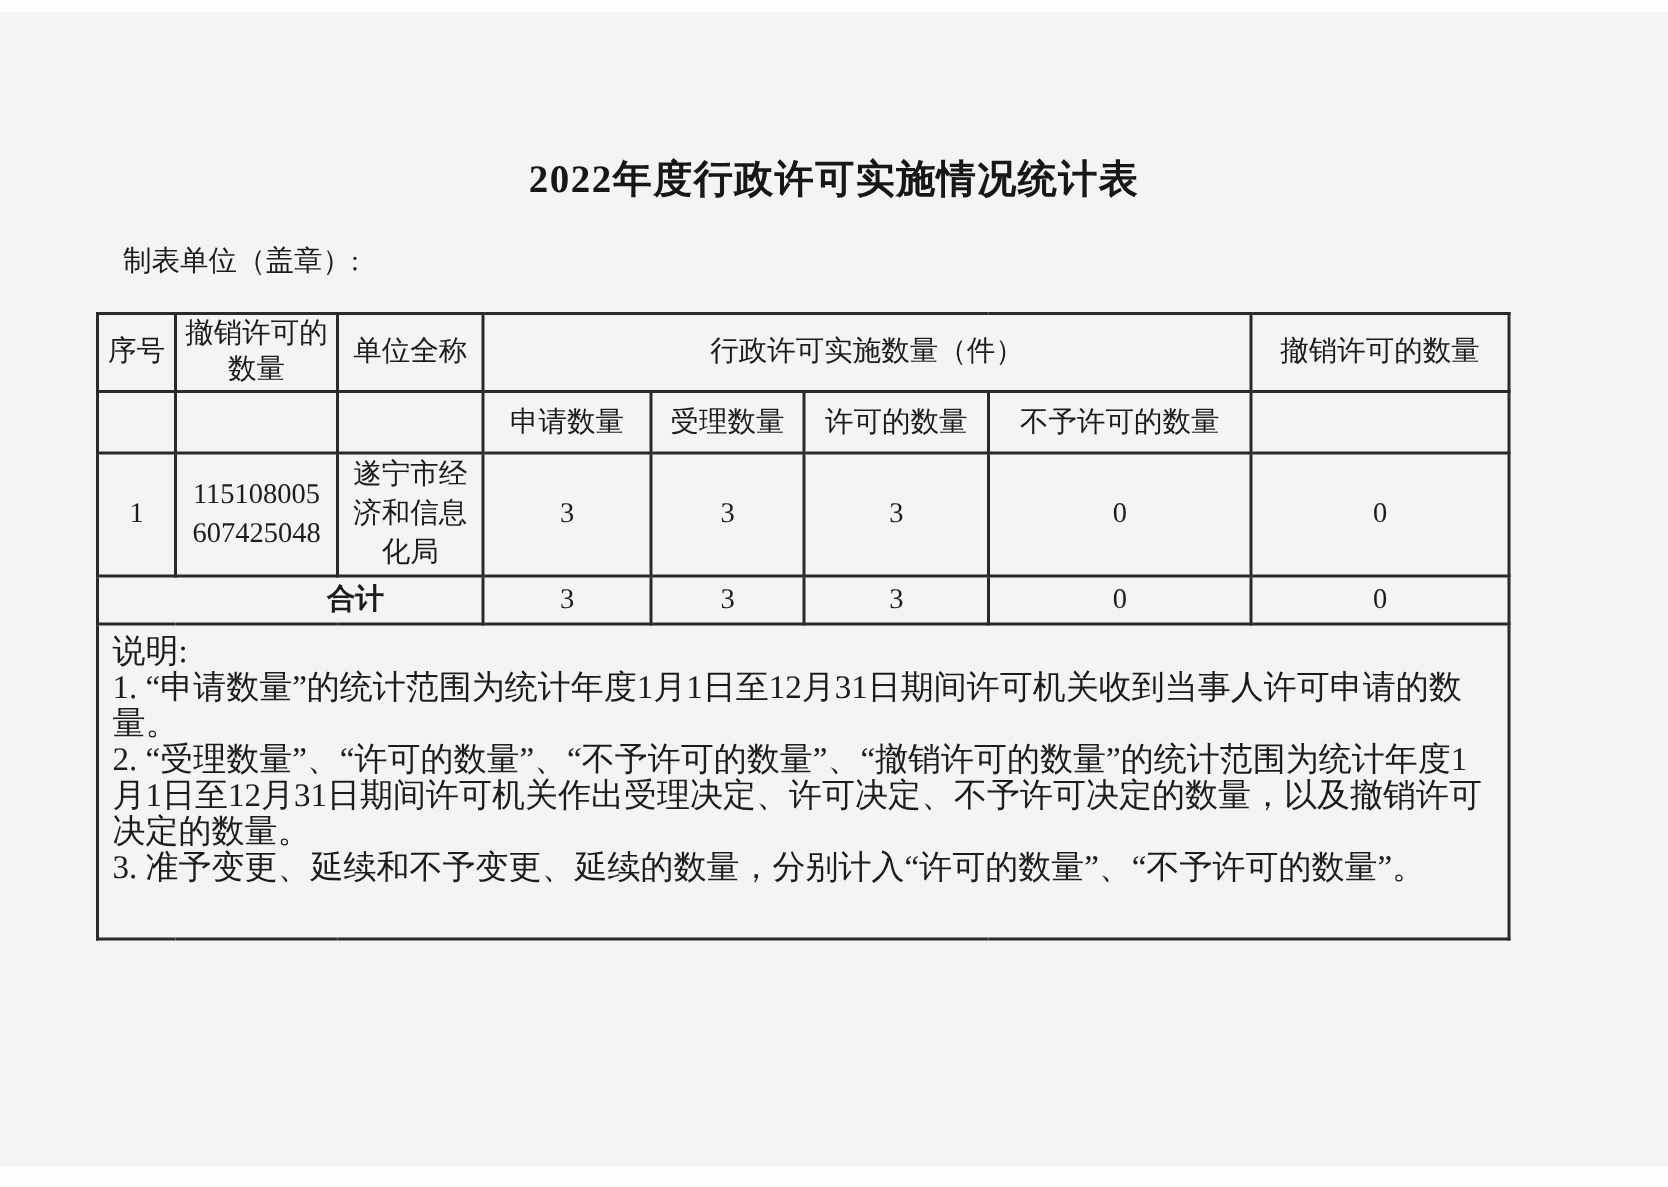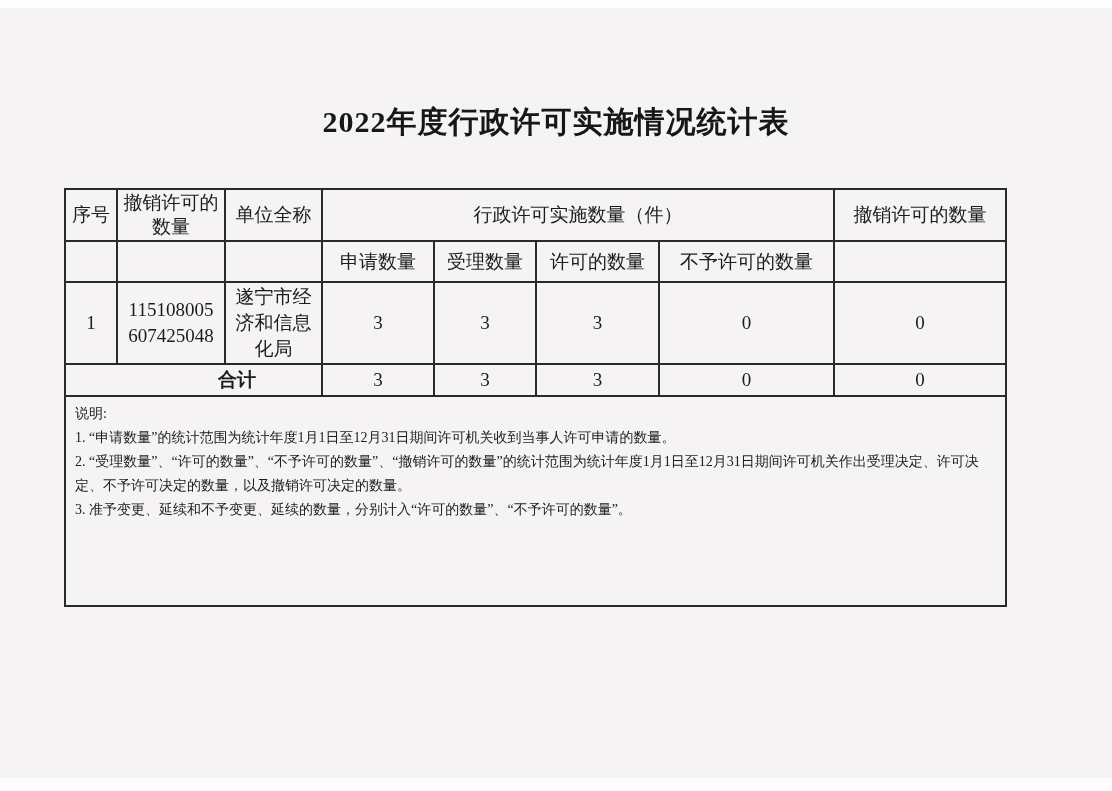--- a/index.html
+++ b/index.html
@@ -13,21 +13,21 @@
   }
   .paper {
     position: absolute;
     left: 0; top: 8px;
     width: 1112px; height: 770px;
     background: #f5f3f4;
   }
   .title {
     margin-top: 94px;
     text-align: center;
-    font-size: 30px;
+    font-size: 26px;
     font-weight: bold;
     letter-spacing: 1px;
     color: #171717;
   }
   .meta-row {
     margin: 24px 0 0 66px;
     width: 941px;
     display: flex;
     justify-content: space-between;
     font-size: 19px;
@@ -60,31 +60,32 @@
     vertical-align: top;
     padding: 5px 9px;
   }
   .code-wrap {
     width: 93px;
     margin: 0 auto;
     word-break: break-all;
     line-height: 26px;
   }
   .unit-wrap { line-height: 26px; }
-  .notes-block { font-size: 14px; line-height: 24px; }
+  .notes-block { font-size: 22px; line-height: 24px; }
   .notes-block p { margin: 0; }
 </style>
 </head>
 <body>
 
 <div class="paper">
 
   <h1 class="title">2022年度行政许可实施情况统计表</h1>
 
   <div class="meta-row">
+    <span>制表单位（盖章）:</span>
   </div>
 
   <table class="stats">
     <colgroup>
       <col style="width:52px">
       <col style="width:108px">
       <col style="width:97px">
       <col style="width:112px">
       <col style="width:102px">
       <col style="width:123px">

